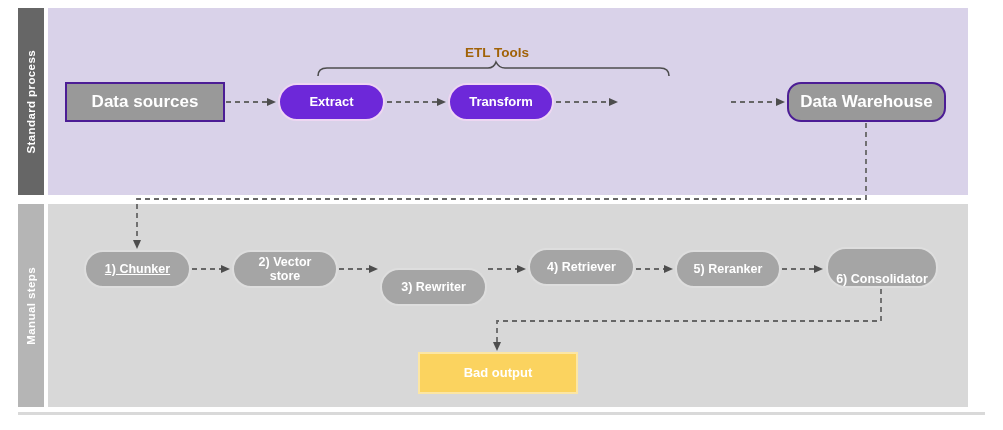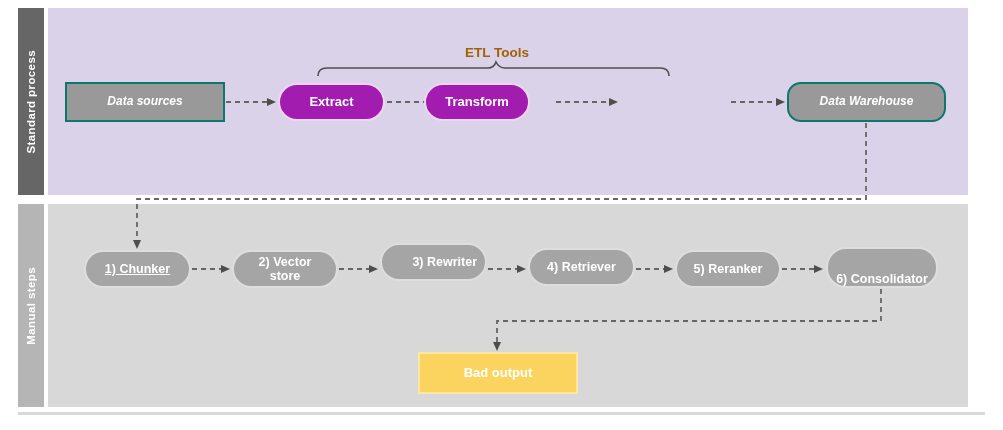--- a/index.html
+++ b/index.html
@@ -13,34 +13,34 @@
   }
   .lane-bar-standard{left:18px;top:8px;width:26px;height:187px;background:#666666;}
   .lane-bg-standard{position:absolute;left:48px;top:8px;width:920px;height:187px;background:#d9d2e9;}
   .lane-bar-manual{left:18px;top:204px;width:26px;height:203px;background:#b5b5b5;}
   .lane-bg-manual{position:absolute;left:48px;top:204px;width:920px;height:203px;background:#d8d8d8;}
   .bottom-strip{position:absolute;left:18px;top:412px;width:967px;height:3px;background:#d9d9d9;}
 
   
   .node{position:absolute;display:flex;align-items:center;justify-content:center;
         box-sizing:border-box;text-align:center;color:#ffffff;font-weight:bold;line-height:1.15;}
-  .rect-gray{background:#999999;border:2px solid #0f766e;font-size:12px;font-style:italic;}
-  .pill-purple{background:#a21caf;border:2px solid #eed6f2;border-radius:20px;font-size:13px;}
+  .rect-gray{background:#999999;border:2px solid #4c1d95;font-size:17px;}
+  .pill-purple{background:#6d28d9;border:2px solid #eed6f2;border-radius:20px;font-size:13px;}
   .pill-gray{background:#a5a5a5;border:2px solid #dedede;border-radius:20px;font-size:12.5px;padding:0 8px;}
   .rect-yellow{background:#fbd35f;border:2px solid #fce6a4;font-size:13px;text-align:right;}
 
   .n-data-sources{left:65px;top:82px;width:160px;height:40px;}
   .n-extract{left:278px;top:83px;width:107px;height:38px;}
-  .n-transform{left:424px;top:83px;width:106px;height:38px;}
+  .n-transform{left:448px;top:83px;width:106px;height:38px;}
   .n-load{left:620px;top:83px;width:109px;height:38px;}
   .n-warehouse{left:787px;top:82px;width:159px;height:40px;border-radius:14px;}
 
   .n-chunker{left:84px;top:250px;width:107px;height:38px;text-decoration:underline;}
   .n-vector{left:232px;top:250px;width:106px;height:38px;}
-  .n-rewriter{left:380px;top:243px;width:107px;height:38px;justify-content:flex-end;}
+  .n-rewriter{left:380px;top:268px;width:107px;height:38px;}
   .n-retriever{left:528px;top:248px;width:107px;height:38px;justify-content:center;}
   .n-reranker{left:675px;top:250px;width:106px;height:38px;}
   .n-consolidator{left:826px;top:247px;width:112px;height:41px;align-items:flex-end;}
   .n-bad-output{left:418px;top:352px;width:160px;height:42px;}
 
   .etl-label{position:absolute;left:432px;top:45px;width:130px;text-align:center;
              color:#a16207;font-weight:bold;font-size:13.5px;}
 
   .overlay{position:absolute;left:0;top:0;width:1003px;height:430px;pointer-events:none;}
 </style>

